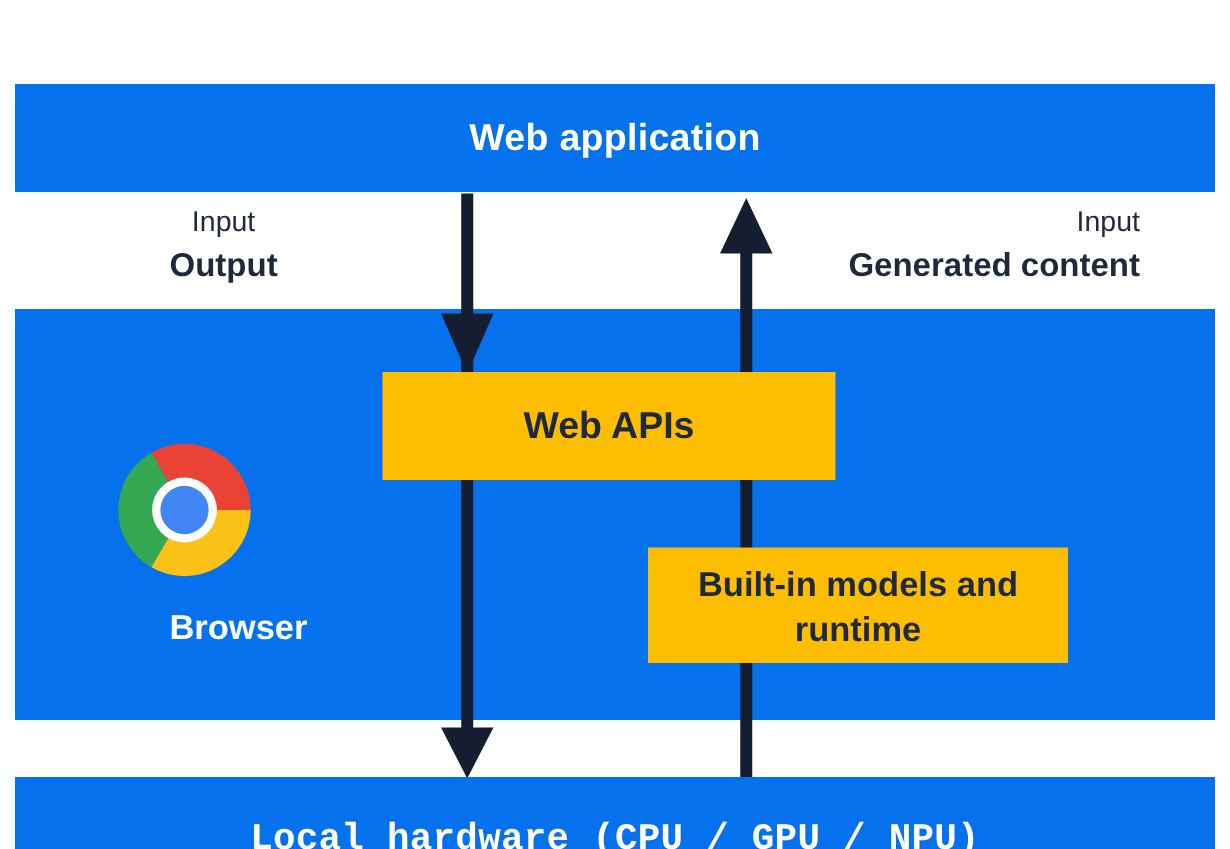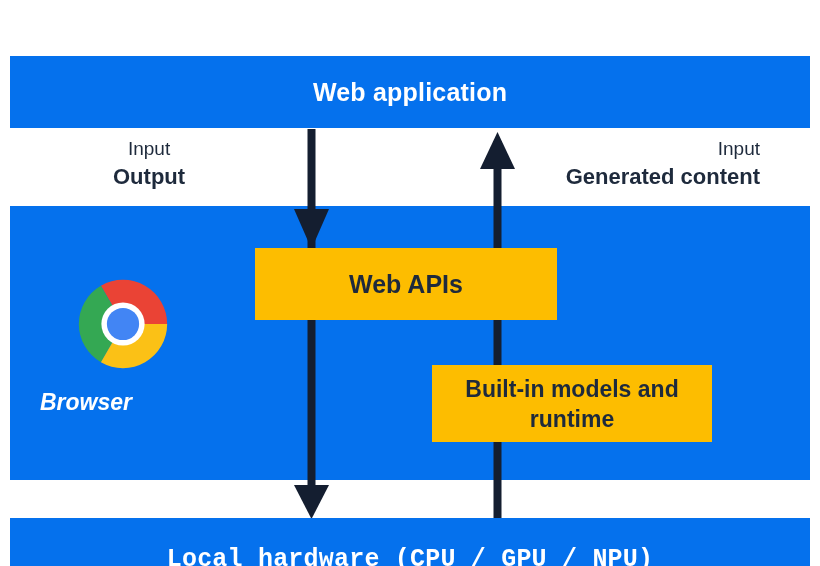--- a/index.html
+++ b/index.html
@@ -65,21 +65,21 @@
   
   .yellow-box{
     position:absolute;background:var(--yellow);color:var(--text_navy);
     display:flex;align-items:center;justify-content:center;text-align:center;
     z-index:4;font-weight:bold;
   }
   .web-apis-box{left:255px;top:203px;width:302px;height:72px;font-size:25px;}
   .builtin-box{left:432px;top:320px;width:280px;height:77px;font-size:23px;line-height:30px;padding:0 12px;}
   
   .browser-group{
-    position:absolute;left:40px;top:233px;width:165px;z-index:4;text-align:left;font-style:italic;
+    position:absolute;left:40px;top:249px;width:165px;z-index:4;text-align:right;
   }
   .chrome-logo{display:block;margin:0 auto;width:92px;height:92px;}
   .browser-label{
     margin-top:19px;color:var(--white);font-size:23px;font-weight:bold;
   }
 </style>
 </head>
 <body>
 
 <div class="stage">

